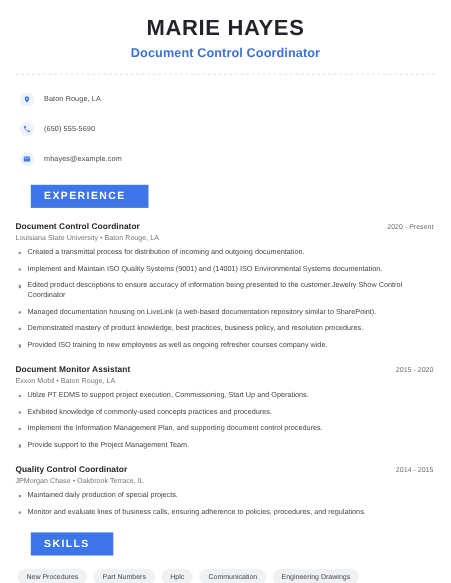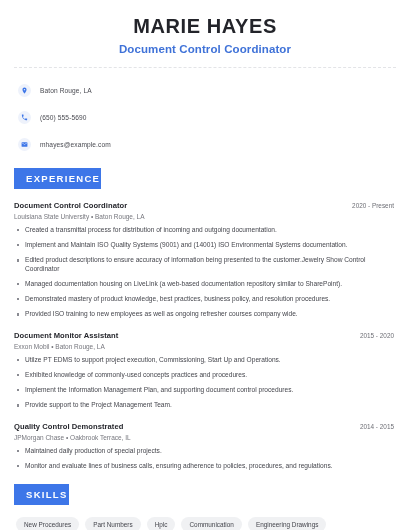--- a/index.html
+++ b/index.html
@@ -79,22 +79,22 @@
 
   
   .section { margin-top: 14px; }
   .section-badge {
     display: inline-block;
     background: #3d76e8;
     color: #ffffff;
     font-size: 9.5px;
     font-weight: bold;
     letter-spacing: 1.3px;
-    padding: 5px 1px 5px 12px;
-    margin-left: 0;
+    padding: 5px 21px 5px 12px;
+    margin-left: 14px;
   }
 
   
   .job { margin-top: 12px; }
   .job:first-of-type { margin-top: 13px; }
   .job-head {
     display: flex;
     justify-content: space-between;
     align-items: baseline;
   }
@@ -227,21 +227,21 @@
       <ul class="bullets">
         <li>Utilze PT EDMS to support project execution, Commissioning, Start Up and Operations.</li>
         <li>Exhibited knowledge of commonly-used concepts practices and procedures.</li>
         <li>Implement the Information Management Plan, and supporting document control procedures.</li>
         <li>Provide support to the Project Management Team.</li>
       </ul>
     </div>
 
     <div class="job">
       <div class="job-head">
-        <span class="job-title">Quality Control Demonstrated</span>
+        <span class="job-title">Quality Control Coordinator</span>
         <span class="job-dates">2014 - 2015</span>
       </div>
       <div class="job-org">JPMorgan Chase  •  Oakbrook Terrace, IL</div>
       <ul class="bullets">
         <li>Maintained daily production of special projects.</li>
         <li>Monitor and evaluate lines of business calls, ensuring adherence to policies, procedures, and regulations.</li>
       </ul>
     </div>
   </div>
 

